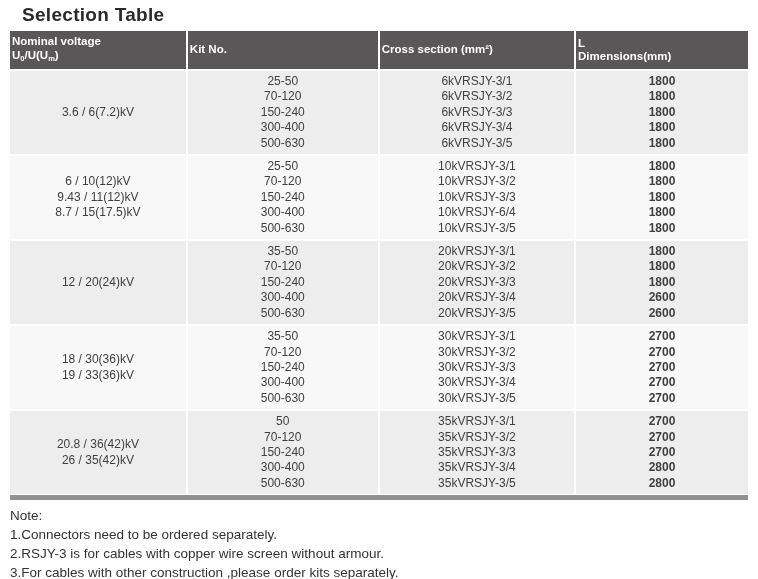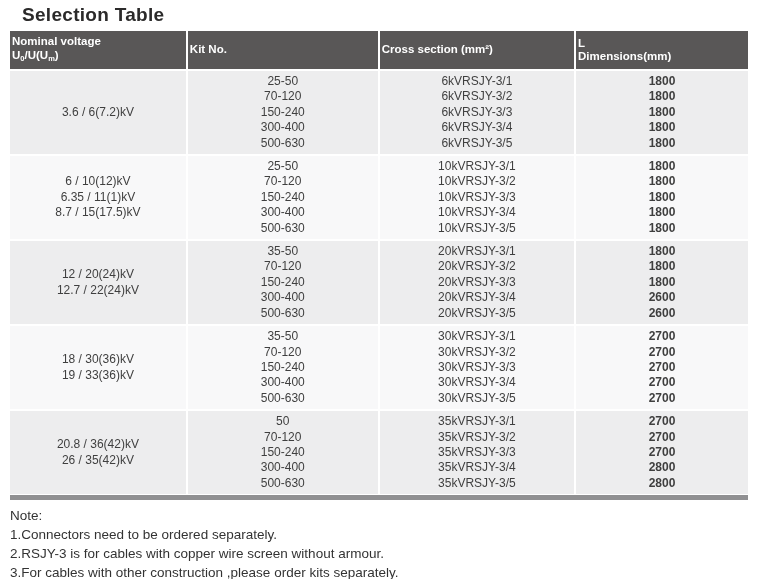--- a/index.html
+++ b/index.html
@@ -98,49 +98,48 @@
             <div class="line">1800</div>
             <div class="line">1800</div>
             <div class="line">1800</div>
             <div class="line">1800</div>
             <div class="line">1800</div>
           </div>
         </div>
         <div class="group shade-b">
           <div class="td">
             <div class="line">6 / 10(12)kV</div>
-            <div class="line">6.35 / 11(1)kV</div>
+            <div class="line">9.43 / 11(12)kV</div>
             <div class="line">8.7 / 15(17.5)kV</div>
           </div>
           <div class="td">
             <div class="line">25-50</div>
             <div class="line">70-120</div>
             <div class="line">150-240</div>
             <div class="line">300-400</div>
             <div class="line">500-630</div>
           </div>
           <div class="td">
             <div class="line">10kVRSJY-3/1</div>
             <div class="line">10kVRSJY-3/2</div>
             <div class="line">10kVRSJY-3/3</div>
-            <div class="line">10kVRSJY-3/4</div>
+            <div class="line">10kVRSJY-6/4</div>
             <div class="line">10kVRSJY-3/5</div>
           </div>
           <div class="td">
             <div class="line">1800</div>
             <div class="line">1800</div>
             <div class="line">1800</div>
             <div class="line">1800</div>
             <div class="line">1800</div>
           </div>
         </div>
         <div class="group shade-a">
           <div class="td">
             <div class="line">12 / 20(24)kV</div>
-            <div class="line">12.7 / 22(24)kV</div>
           </div>
           <div class="td">
             <div class="line">35-50</div>
             <div class="line">70-120</div>
             <div class="line">150-240</div>
             <div class="line">300-400</div>
             <div class="line">500-630</div>
           </div>
           <div class="td">
             <div class="line">20kVRSJY-3/1</div>

